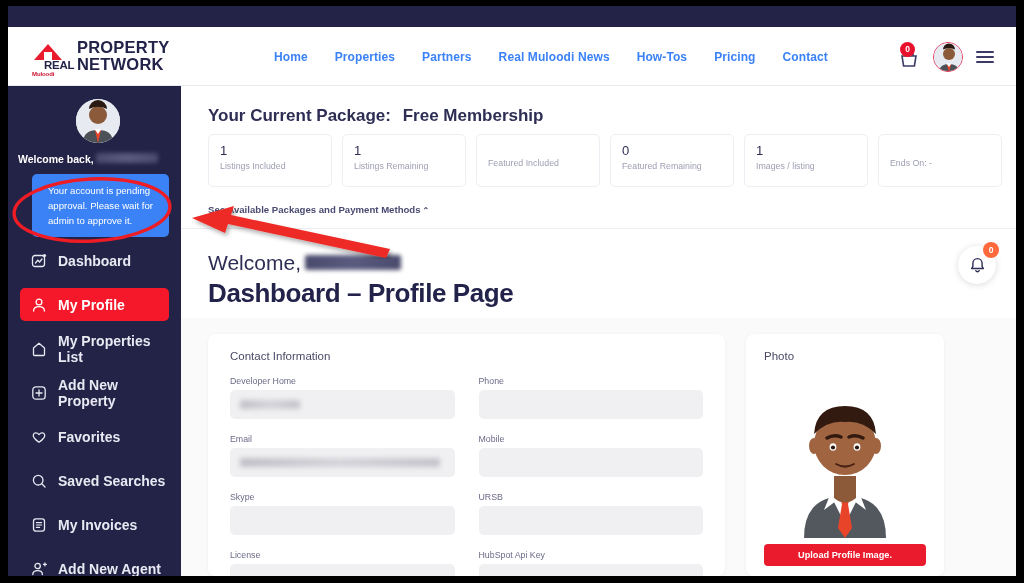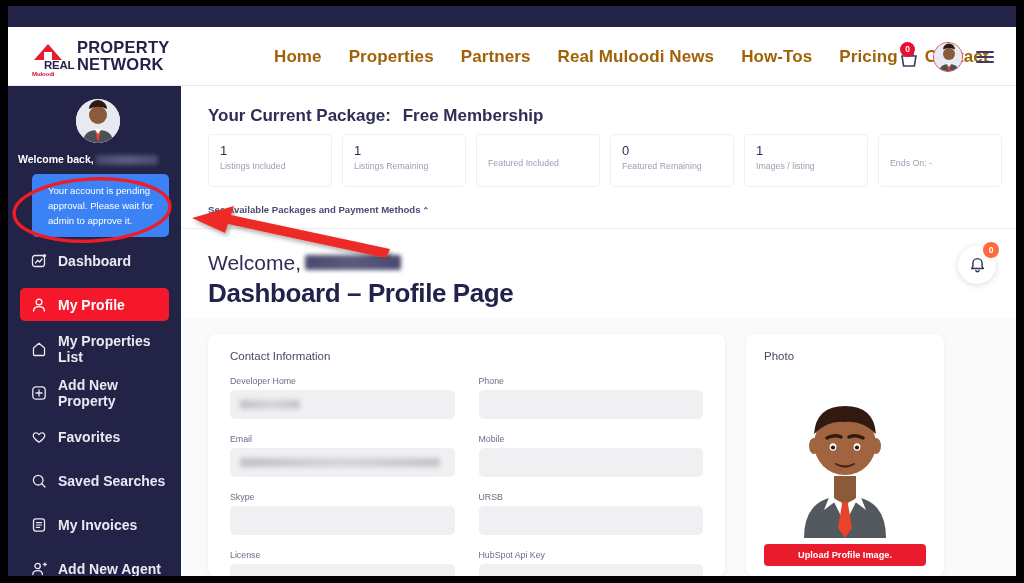--- a/index.html
+++ b/index.html
@@ -64,21 +64,21 @@
     font-size: 16.5px; font-weight: 800; color: #23234a;
     line-height: 17px; letter-spacing: 0.2px;
   }
 
   
   .nav {
     position: absolute; left: 266px; top: 0;
     height: 59px; display: flex; align-items: center; gap: 27px;
   }
   .nav a {
-    font-size: 17px; font-weight: 700; color: #a16207;
+    font-size: 12px; font-weight: 700; color: #3b82f6;
     text-decoration: none; white-space: nowrap;
     letter-spacing: 0.1px;
   }
 
   
   .hdr-right {
     position: absolute; right: 22px; top: 0; height: 59px;
     display: flex; align-items: center; gap: 13px;
   }
   .cart { position: relative; width: 22px; height: 26px; }
@@ -105,21 +105,21 @@
   }
   .side-avatar {
     position: absolute; left: 68px; top: 13px;
     width: 44px; height: 44px; border-radius: 50%;
     background: #e7eaf0; overflow: hidden;
   }
   .welcome-back {
     position: absolute; left: 10px; top: 67px;
     width: 160px;
     font-size: 10.5px; color: #ffffff; font-weight: 600;
-    display: flex; align-items: flex-end; gap: 2px;
+    display: flex; align-items: flex-start; gap: 2px;
   }
   .redact {
     display: inline-block; border-radius: 2px;
     background: linear-gradient(90deg,#4a4a6d,#5b5b80,#4a4a6d);
     filter: blur(2.2px);
   }
   .rd-name-side { width: 62px; height: 10px; }
 
   .pending {
     position: absolute; left: 24px; top: 88px;

